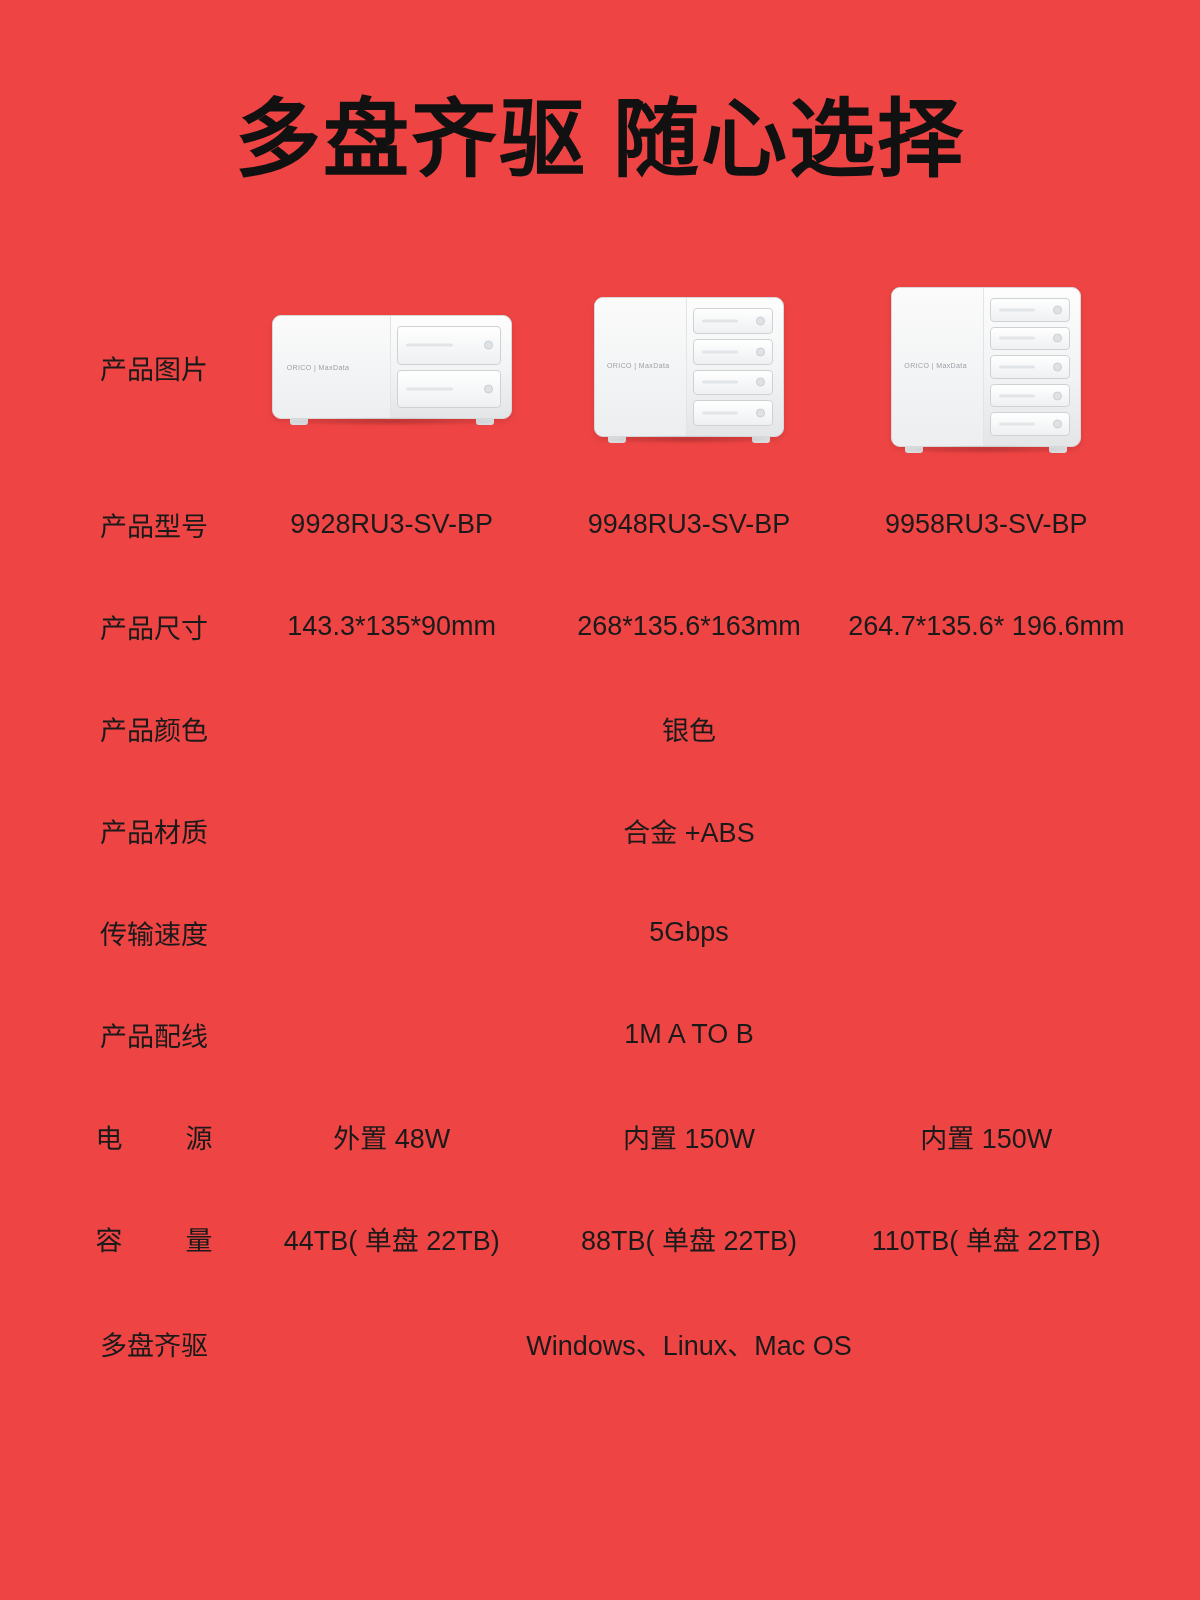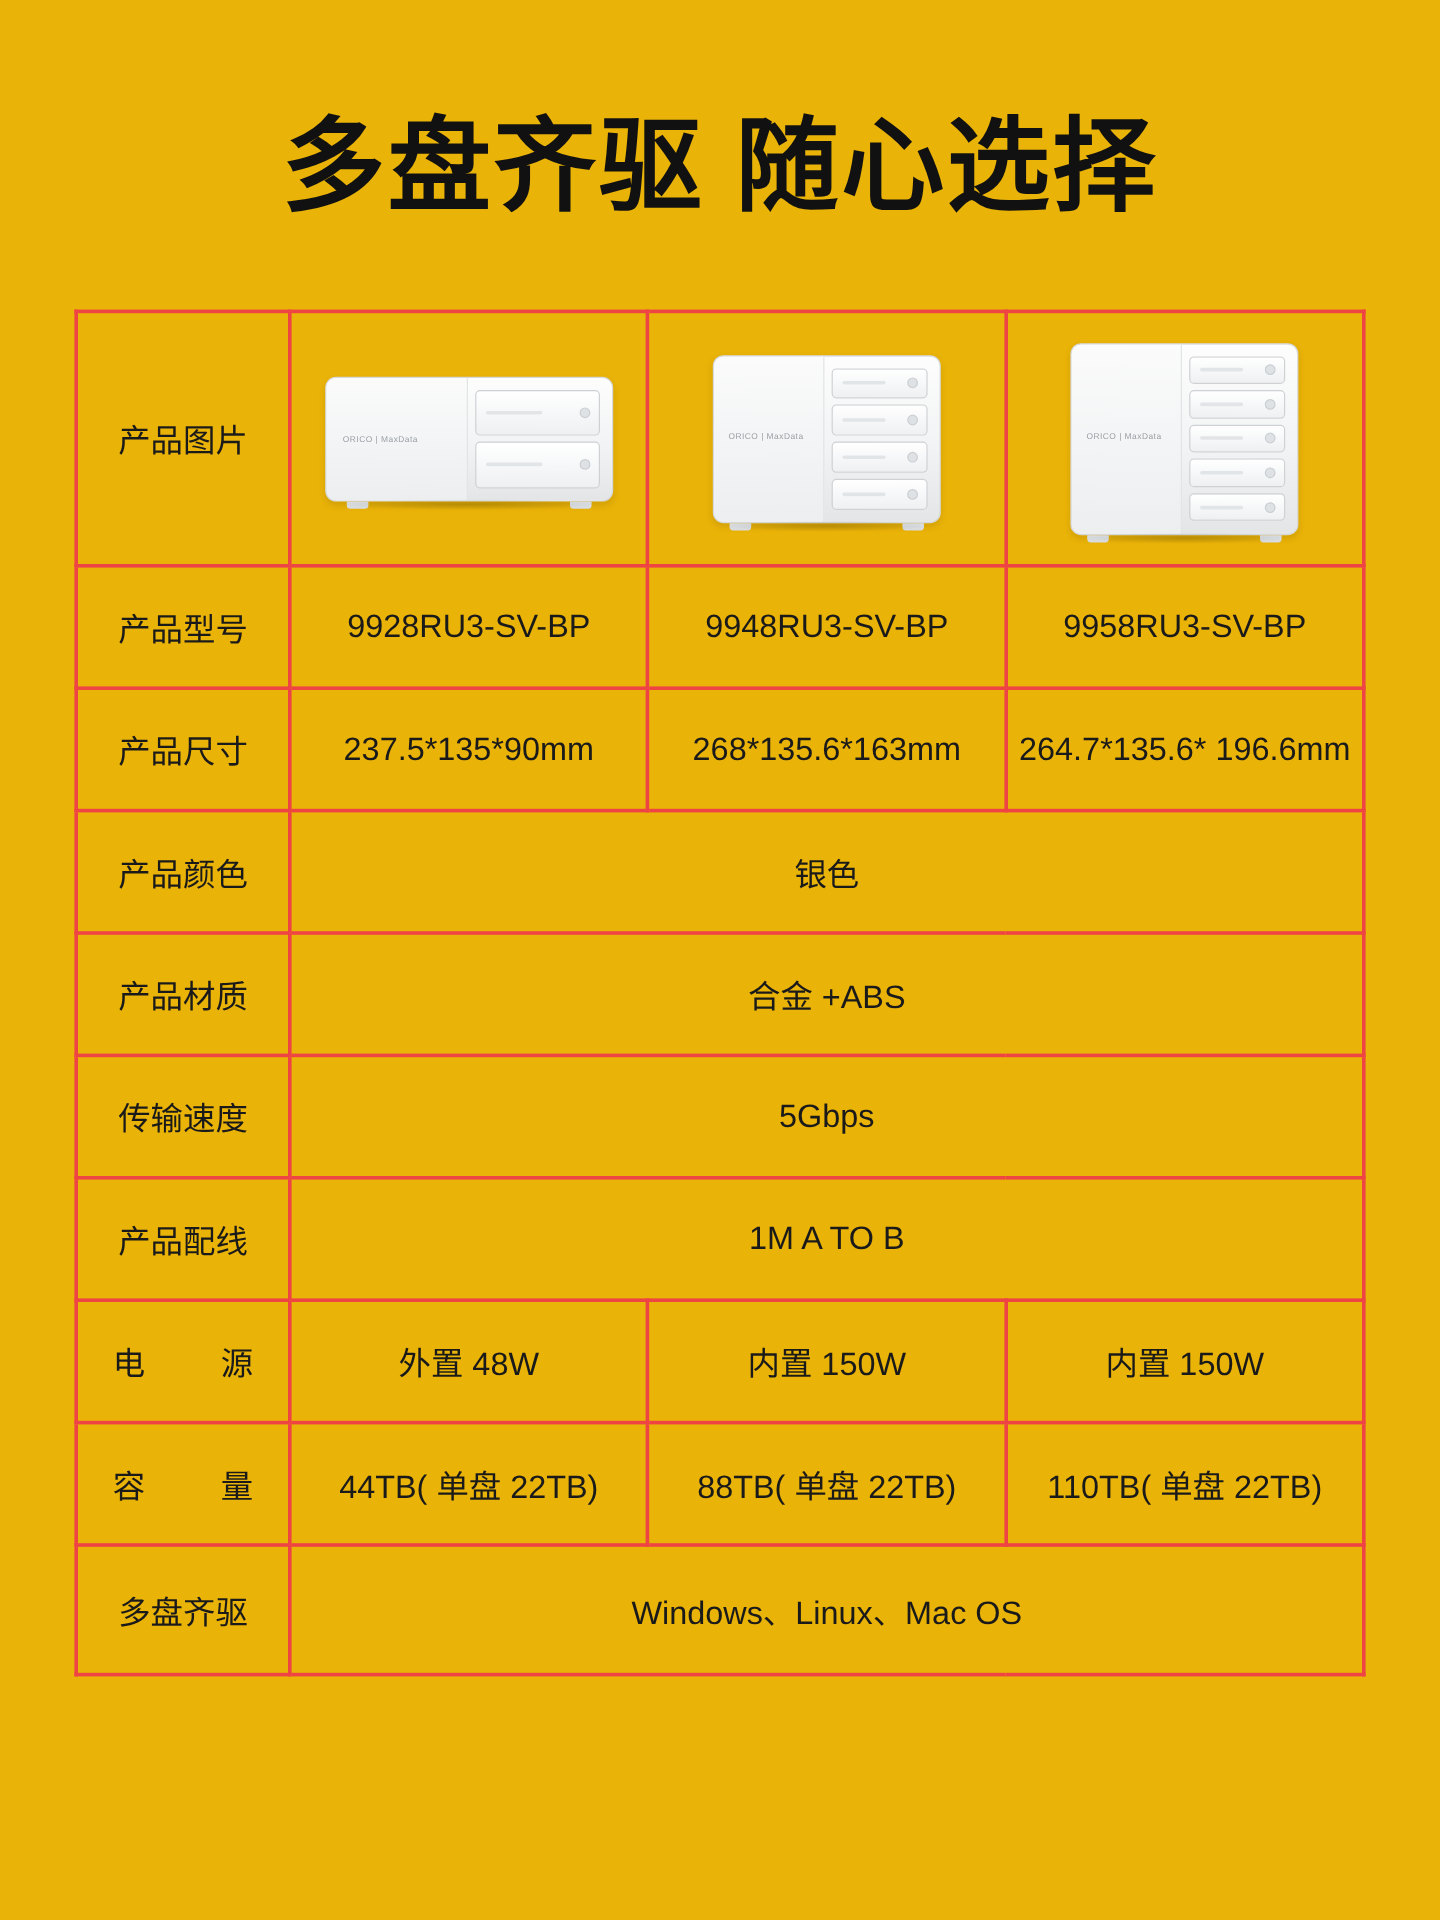--- a/index.html
+++ b/index.html
@@ -9,21 +9,21 @@
     width: 1200px;
     height: 1600px;
     background: #ffffff;
     font-family: "Liberation Sans", "DejaVu Sans", sans-serif;
     color: #1a1a1a;
   }
   .page {
     position: relative;
     width: 1200px;
     height: 1600px;
-    background: #eab308;
+    background: #ef4444;
     overflow: hidden;
   }
   .headline {
     position: absolute;
     top: 92px;
     left: 0;
     width: 1200px;
     text-align: center;
     font-size: 86px;
     font-weight: 700;
@@ -37,21 +37,21 @@
     top: 258px;
     left: 62px;
     width: 1076px;
   }
   table.spec {
     width: 1076px;
     border-collapse: collapse;
     table-layout: fixed;
   }
   table.spec td {
-    border: 3px solid #ef4444;
+    border: 6px solid #ef4444;
     text-align: center;
     vertical-align: middle;
     font-size: 27px;
     color: #1a1a1a;
     padding: 6px 4px;
   }
   td.label {
     width: 178px;
     font-size: 28px;
     font-weight: 400;
@@ -242,21 +242,21 @@
 
       <tr class="row-model">
         <td class="label">产品型号</td>
         <td>9928RU3-SV-BP</td>
         <td>9948RU3-SV-BP</td>
         <td>9958RU3-SV-BP</td>
       </tr>
 
       <tr class="row-size">
         <td class="label">产品尺寸</td>
-        <td>237.5*135*90mm</td>
+        <td>143.3*135*90mm</td>
         <td>268*135.6*163mm</td>
         <td>264.7*135.6* 196.6mm</td>
       </tr>
 
       <tr class="row-generic">
         <td class="label">产品颜色</td>
         <td colspan="3">银色</td>
       </tr>
 
       <tr class="row-generic">

